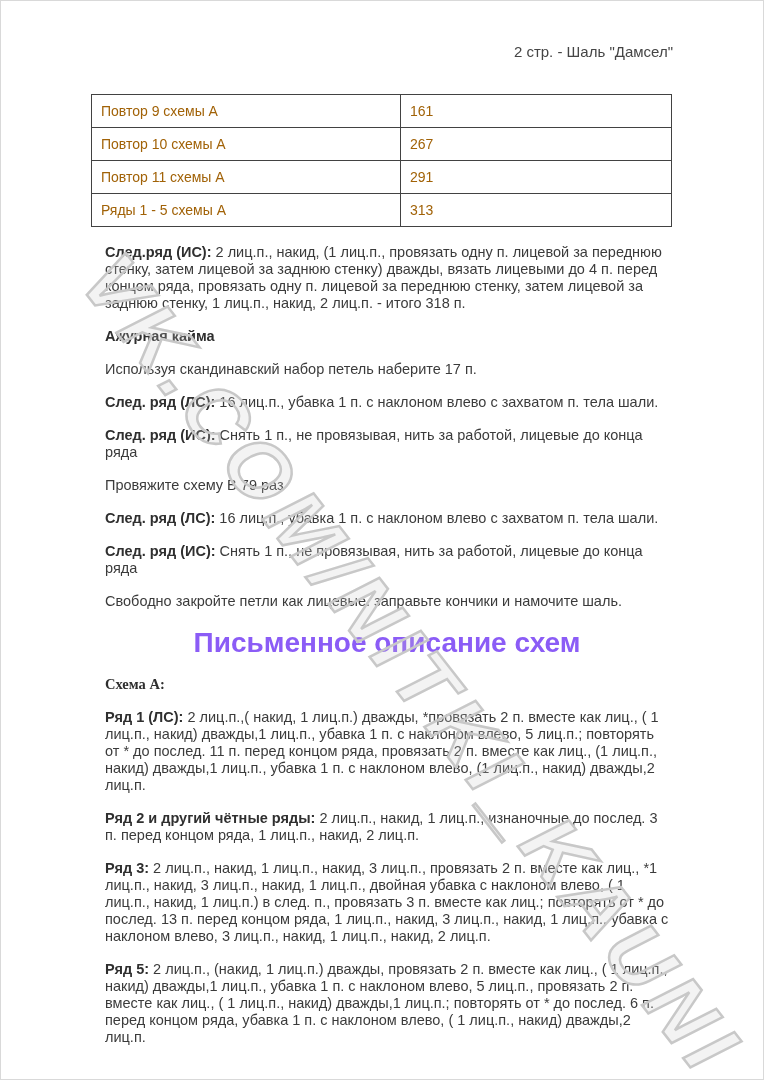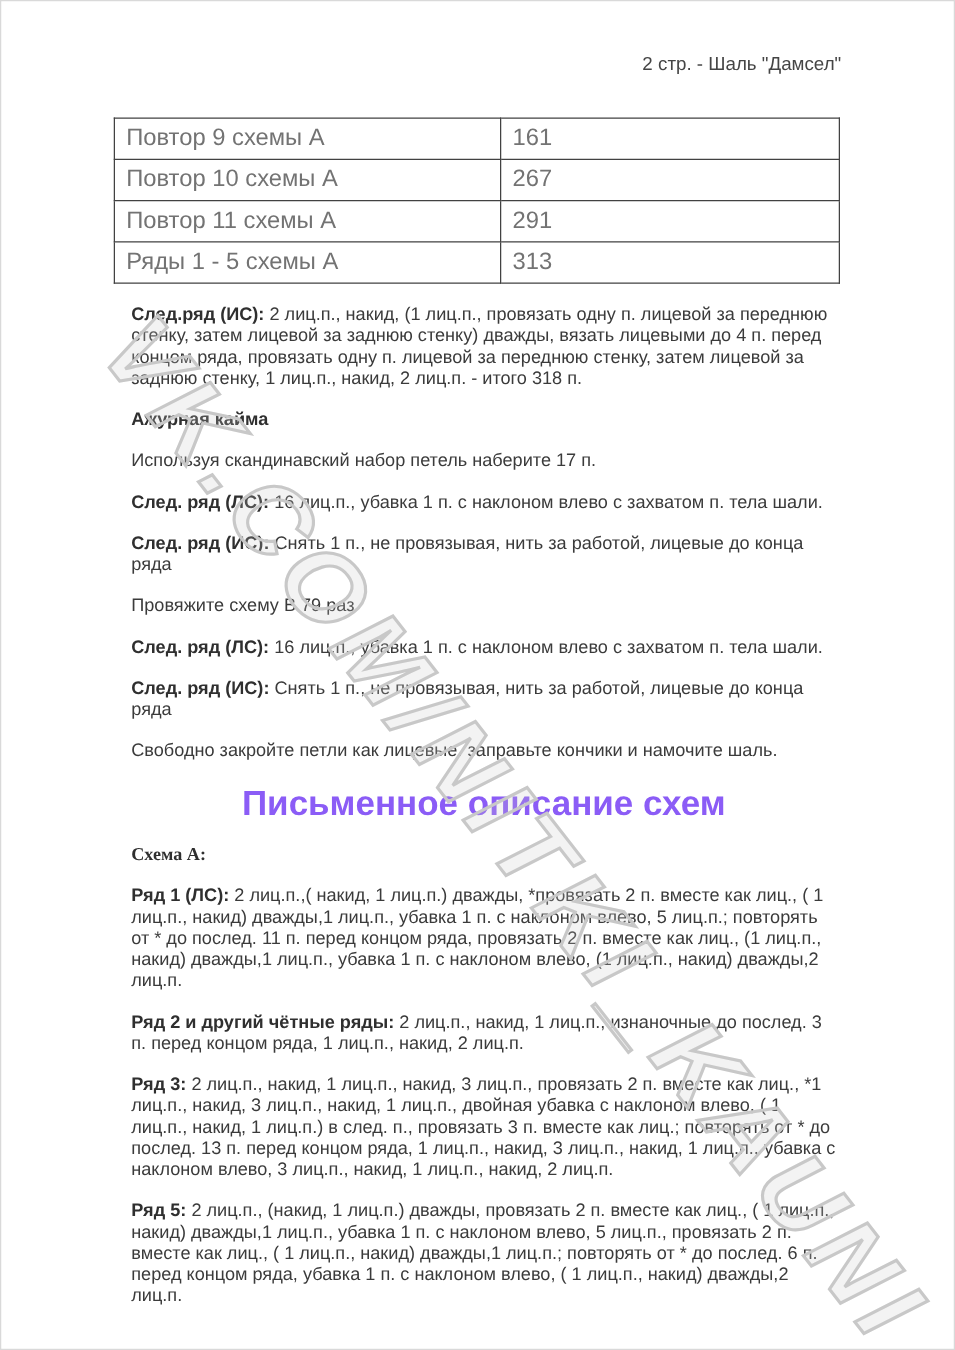--- a/index.html
+++ b/index.html
@@ -19,24 +19,24 @@
     text-align:right;font-size:15px;color:#454545;
   }
   
   table.counts{
     position:absolute;top:93px;left:90px;width:581px;
     border-collapse:collapse;table-layout:fixed;
   }
   table.counts td{
     border:1px solid #424242;
     height:32px;
-    font-size:19px;
+    font-size:14px;
     padding:0 4px 0 9px;
     vertical-align:middle;
-    color:#737373;
+    color:#a16207;
   }
   table.counts td.c1{width:295px;}
   
   .content{
     position:absolute;top:227px;left:88px;width:596px;
     font-size:14.5px;line-height:17px;
   }
   .content p{margin:16px;}
   .content b{color:#2f2f2f;}
   .h-bold{font-weight:bold;color:#2f2f2f;}

